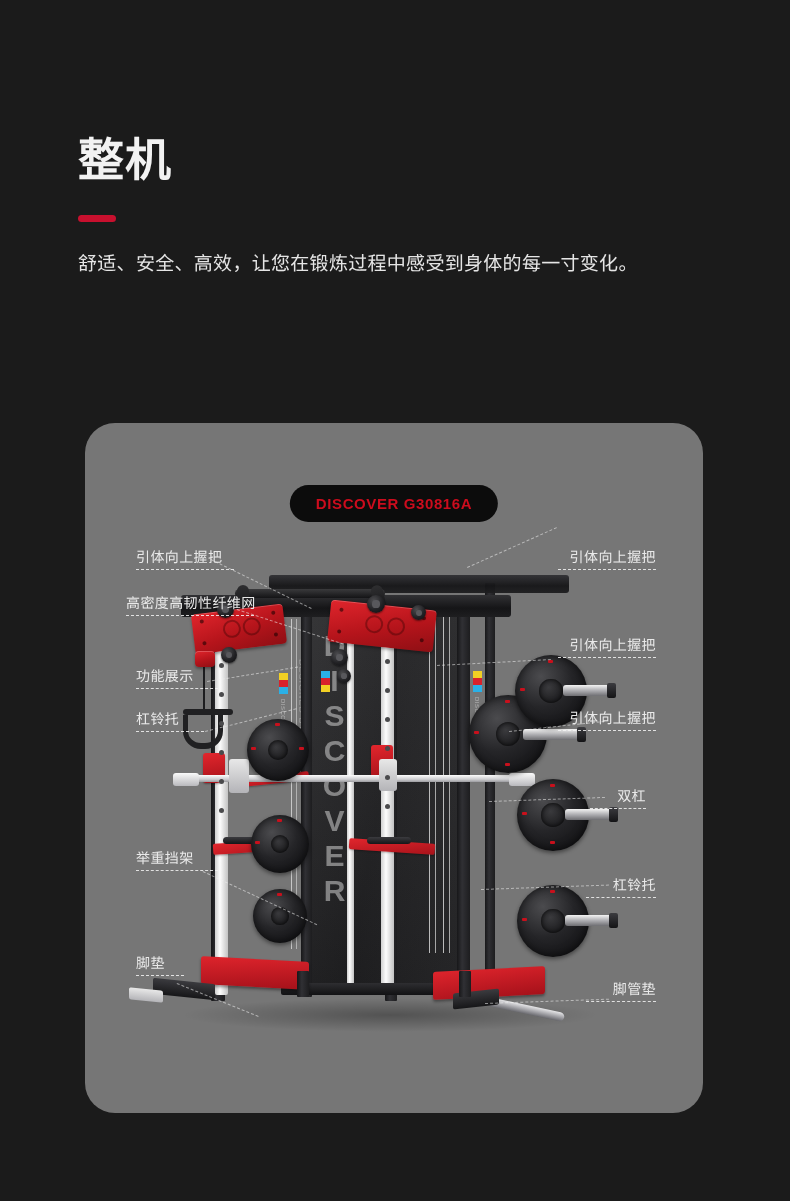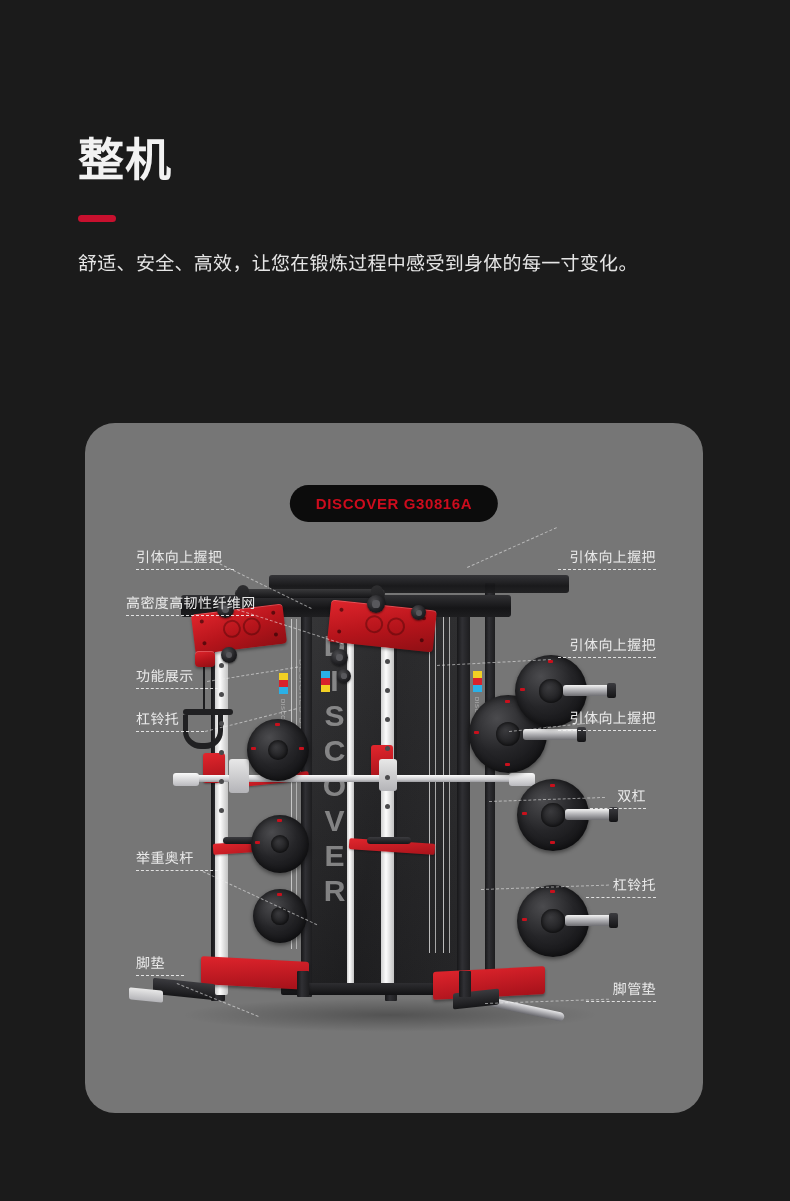--- a/index.html
+++ b/index.html
@@ -433,21 +433,21 @@
 </div>
 <div class="callout" style="left:136px;top:665px;width:82px;">
   <span class="txt">功能展示</span>
   <span class="rule"></span>
 </div>
 <div class="callout" style="left:136px;top:708px;width:68px;">
   <span class="txt">杠铃托</span>
   <span class="rule"></span>
 </div>
 <div class="callout" style="left:136px;top:847px;width:82px;">
-  <span class="txt">举重奥杆</span>
+  <span class="txt">举重挡架</span>
   <span class="rule"></span>
 </div>
 <div class="callout" style="left:136px;top:952px;width:48px;">
   <span class="txt">脚垫</span>
   <span class="rule"></span>
 </div>
 
 <div class="callout right" style="left:558px;top:546px;width:98px;">
   <span class="txt">引体向上握把</span>
   <span class="rule"></span>

